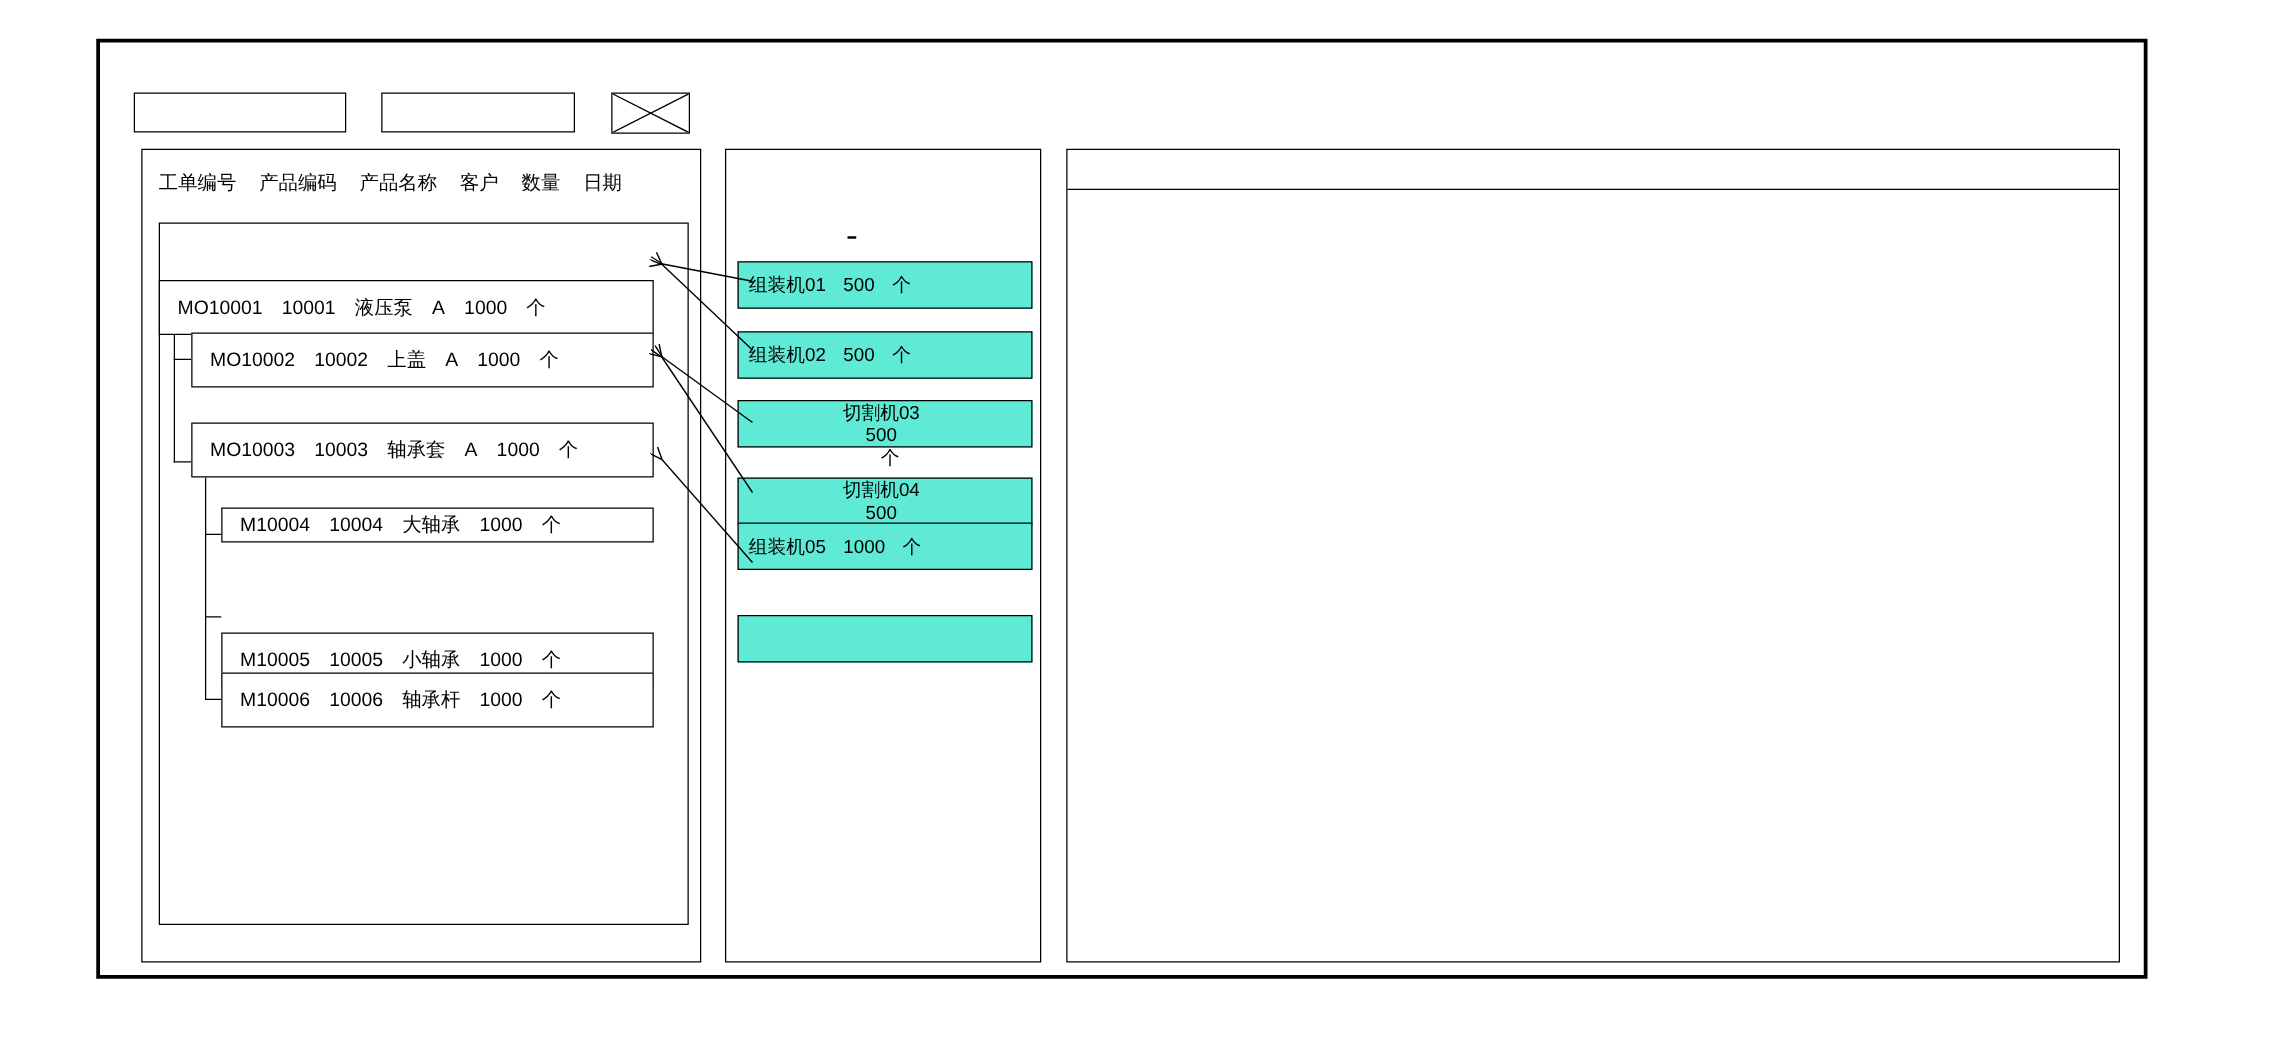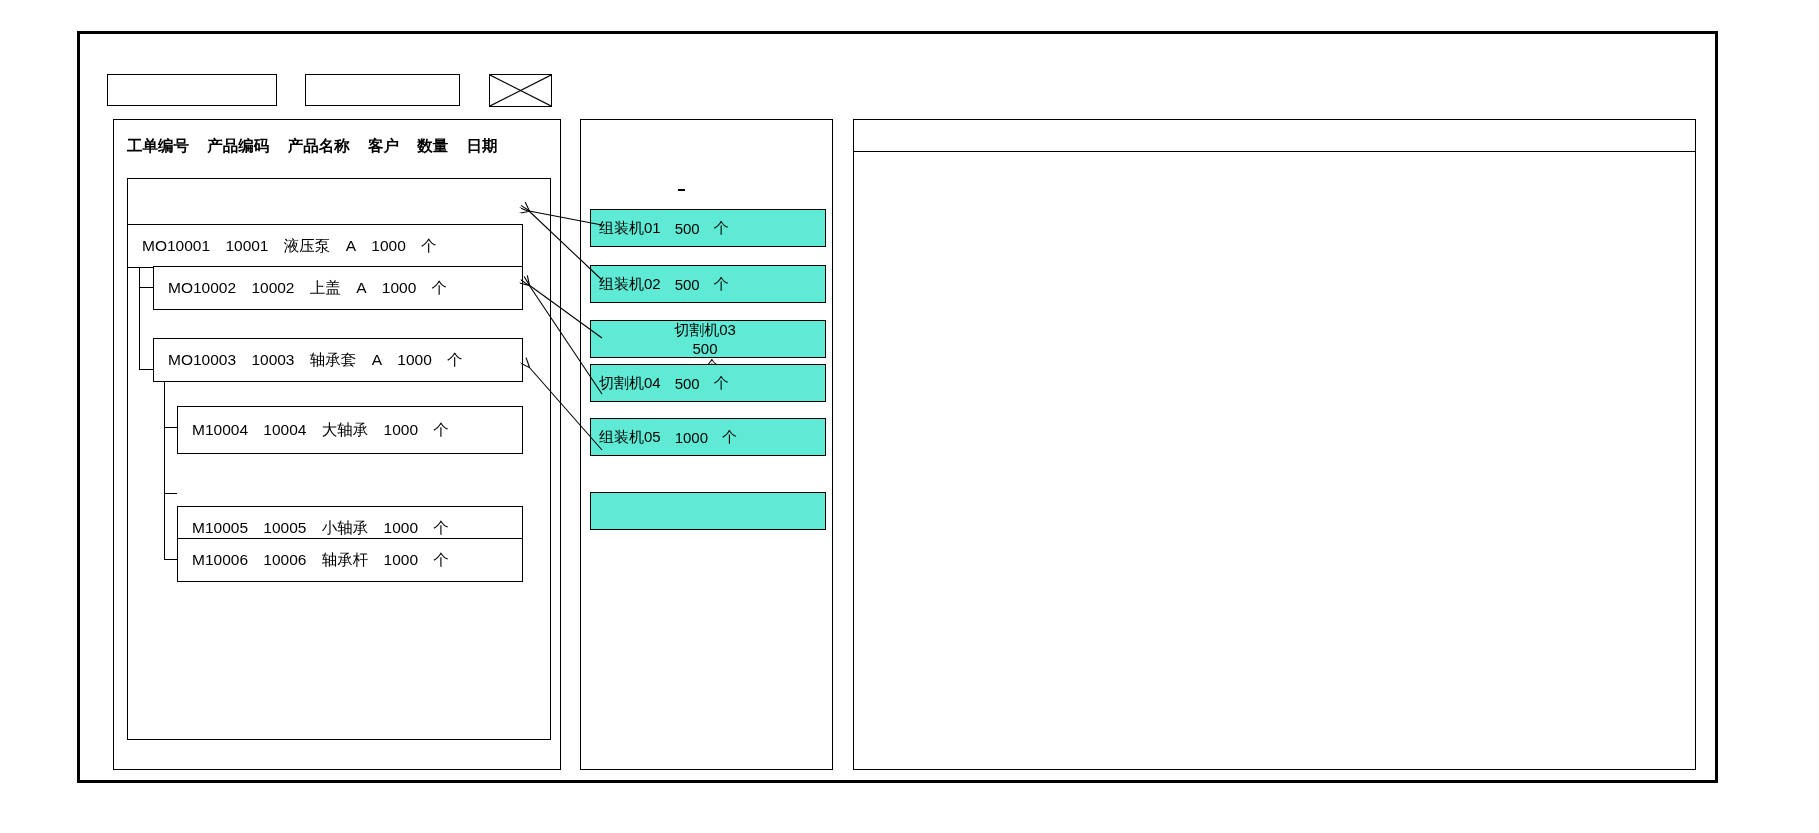--- a/index.html
+++ b/index.html
@@ -25,38 +25,38 @@
   #tb-image-placeholder svg{display:block;width:100%;height:100%;}
   
   #left-panel{
     position:absolute;left:110px;top:116px;width:448px;height:651px;
     border:1px solid #000;background:#fff;box-sizing:border-box;
   }
   #left-col-headers{
     position:absolute;left:0;top:16px;width:100%;height:24px;
     white-space:nowrap;font-size:15.5px;padding-left:13px;box-sizing:border-box;
   }
-  #left-col-headers span{margin-right:14px;font-weight:bold;}
+  #left-col-headers span{margin-right:14px;}
   #tree-region{
     position:absolute;left:13px;top:58px;width:424px;height:562px;
     border:1px solid #000;background:#fff;box-sizing:border-box;
   }
   
   .tree-node{
     position:absolute;border:1px solid #000;background:#fff;
     box-sizing:border-box;display:flex;align-items:center;
     font-size:15.5px;white-space:nowrap;
   }
   .tree-node .cells{padding-left:14px;}
   .tree-node .cells span{margin-right:11px;}
   .tree-node .cells span:last-child{margin-right:0;}
   #node-0{left:13px;  top:104px;  width:396px;height:44px;}
   #node-1{left:39px;  top:146px; width:370px;height:44px;}
   #node-2{left:39px;  top:218px; width:370px;height:44px;text-align:center;}
-  #node-3{left:63px;  top:286px; width:346px;height:48px;}
+  #node-3{left:63px;  top:286px; width:346px;height:28px;}
   #node-4{left:63px;  top:352px; width:346px;height:44px;margin-top:34px;}
   #node-5{left:63px;  top:418px; width:346px;height:44px;}
   
   .tree-line{position:absolute;background:#000;}
   
   #middle-panel{
     position:absolute;left:577px;top:116px;width:253px;height:651px;
     border:1px solid #000;background:#fff;box-sizing:border-box;
   }
   #middle-panel-mark{
@@ -66,21 +66,21 @@
     position:absolute;left:9px;width:236px;height:38px;
     border:1px solid #000;background:#5eead4;box-sizing:border-box;
     display:flex;align-items:center;font-size:15px;white-space:nowrap;
     padding-left:8px;
   }
   .mid-item span{margin-right:14px;}
   .mid-item span:last-child{margin-right:0;}
   #mid-item-0{top:89px;}
   #mid-item-1{top:145px;}
   #mid-item-2{top:200px;flex-direction:column;}
-  #mid-item-3{top:244px;}
+  #mid-item-3{top:262px;flex-direction:column;}
   #mid-item-4{top:298px;}
   #mid-item-5{top:372px;}
   
   #right-panel{
     position:absolute;left:850px;top:116px;width:843px;height:651px;
     border:1px solid #000;background:#fff;box-sizing:border-box;
   }
   #right-panel-header{
     position:absolute;left:0;top:0;width:100%;height:32px;
     border-bottom:1px solid #000;box-sizing:border-box;

